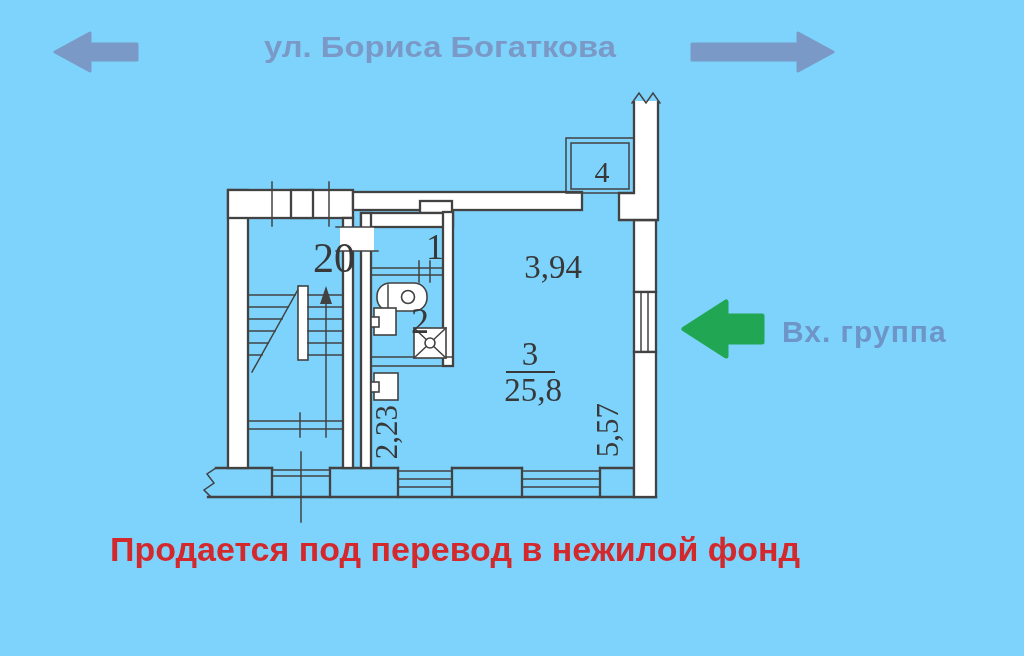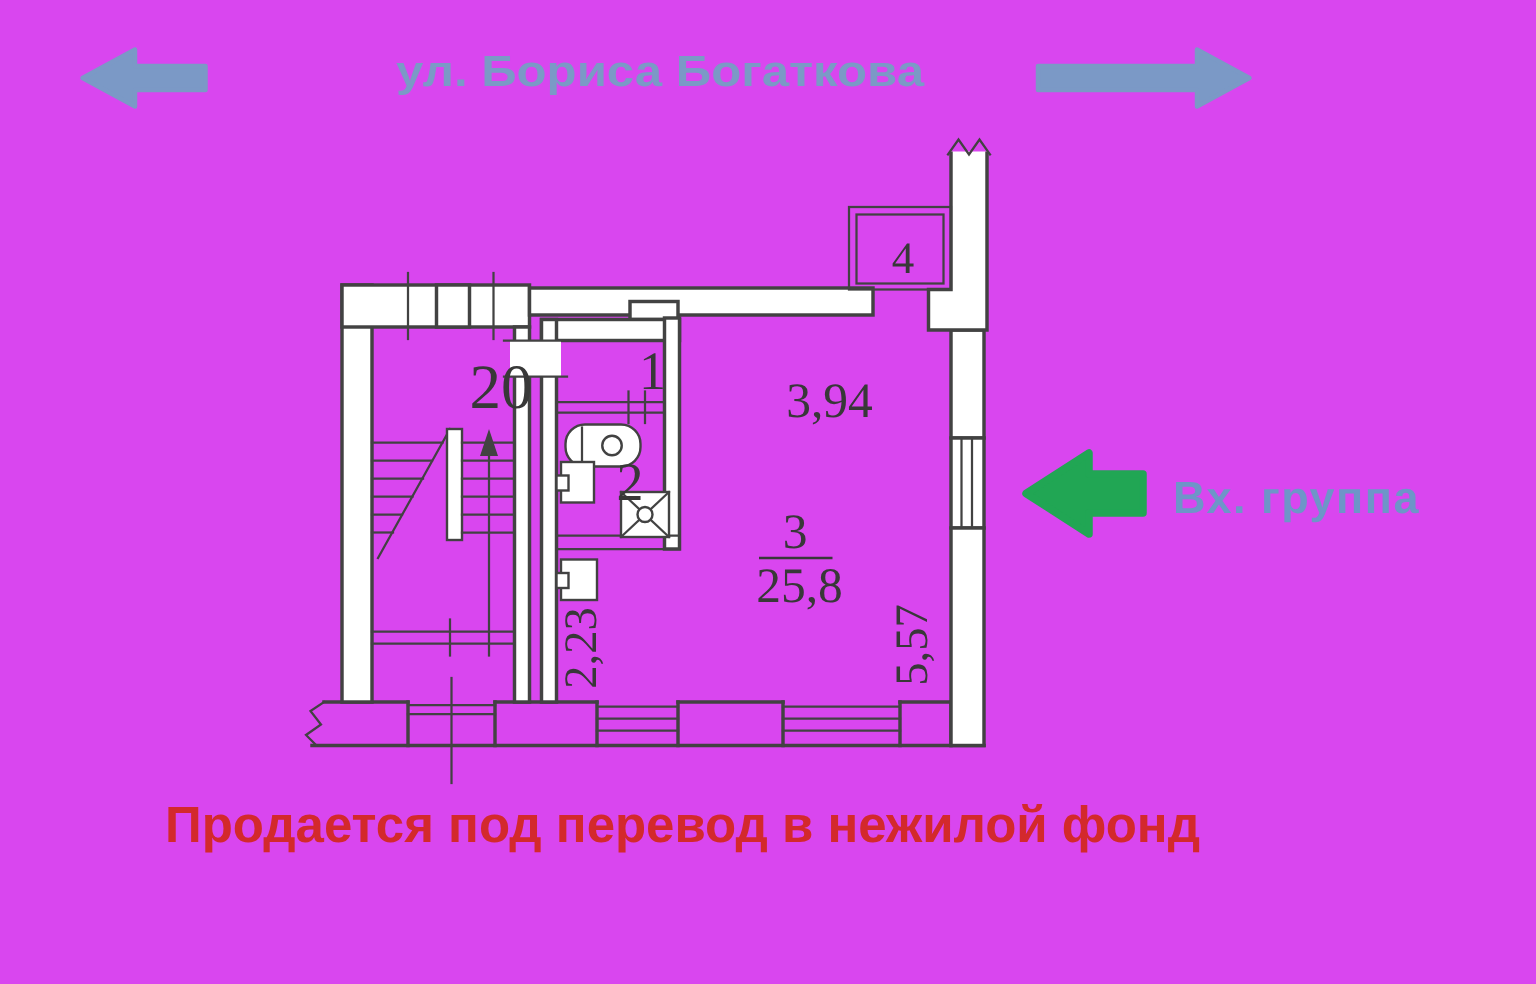--- a/index.html
+++ b/index.html
@@ -1,16 +1,16 @@
 <!DOCTYPE html>
 <html><head>
 <meta charset="utf-8">
 <style>
   html,body{margin:0;padding:0;background:#ffffff;}
-  .stage{position:relative;width:1024px;height:656px;background:#d946ef;overflow:hidden;
+  .stage{position:relative;width:1024px;height:656px;background:#7dd3fc;overflow:hidden;
          font-family:"Liberation Sans","DejaVu Sans",sans-serif;text-decoration:underline;}
   svg{display:block;}
   .s2{stroke:#424242;stroke-width:2.3;fill:none;stroke-linecap:square;}
   .s1{stroke:#424242;stroke-width:1.5;fill:none;stroke-linecap:square;}
   .w {fill:#ffffff;stroke:#424242;stroke-width:2.3;}
   .wf{fill:#ffffff;stroke:#424242;stroke-width:1.6;}
   .lbl{fill:#383838;font-family:"Liberation Serif","DejaVu Serif",serif;}
   .blue-txt{fill:#7b99c6;font-weight:bold;}
   .blue2-txt{fill:#6e95c8;font-weight:bold;}
   .red-txt{fill:#d3292c;font-weight:bold;}

